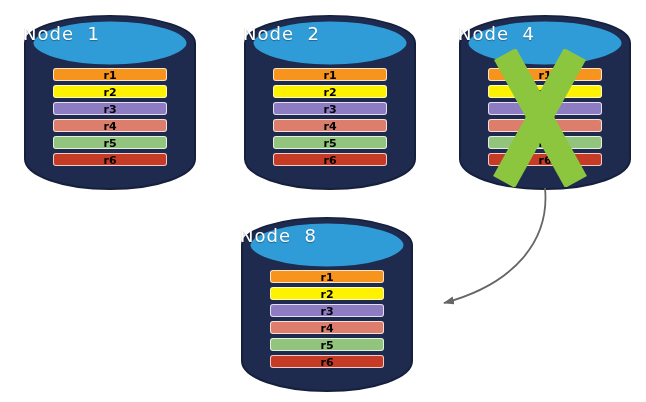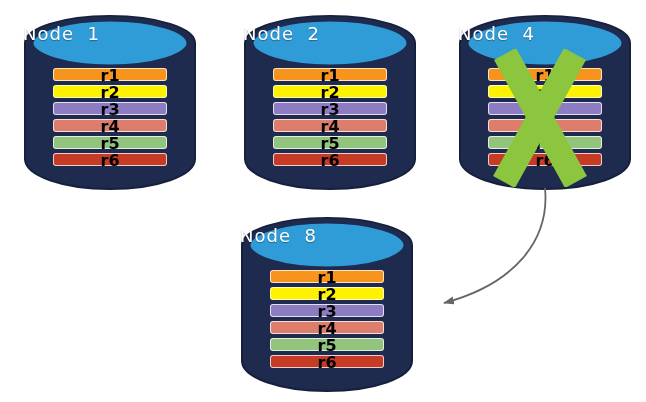--- a/index.html
+++ b/index.html
@@ -11,21 +11,21 @@
   .node svg.cyl{position:absolute;left:0;top:0;width:174px;height:182px;}
   .node .title{
     position:absolute;left:0;top:10px;width:100%;height:30px;line-height:30px;
     text-align:left;color:#ffffff;font-weight:normal;font-size:18px;
     letter-spacing:1px;white-space:pre;text-shadow:0 1px 1px rgba(0,0,0,.35);
   }
   .rows{position:absolute;left:30px;top:59px;width:114px;}
   .row{
     height:13px;line-height:13px;margin-bottom:4px;border-radius:3px;
     border:1px solid rgba(255,255,255,.75);
-    text-align:center;font-size:16px;font-weight:bold;color:#000000;
+    text-align:center;font-size:11px;font-weight:bold;color:#000000;
     box-sizing:border-box;
   }
   .cross{position:absolute;left:34px;top:40px;width:96px;height:138px;}
   #arrow-layer{position:absolute;left:410px;top:182px;width:160px;height:140px;}
 </style>
 </head>
 <body>
 
 <div id="stage">
 

